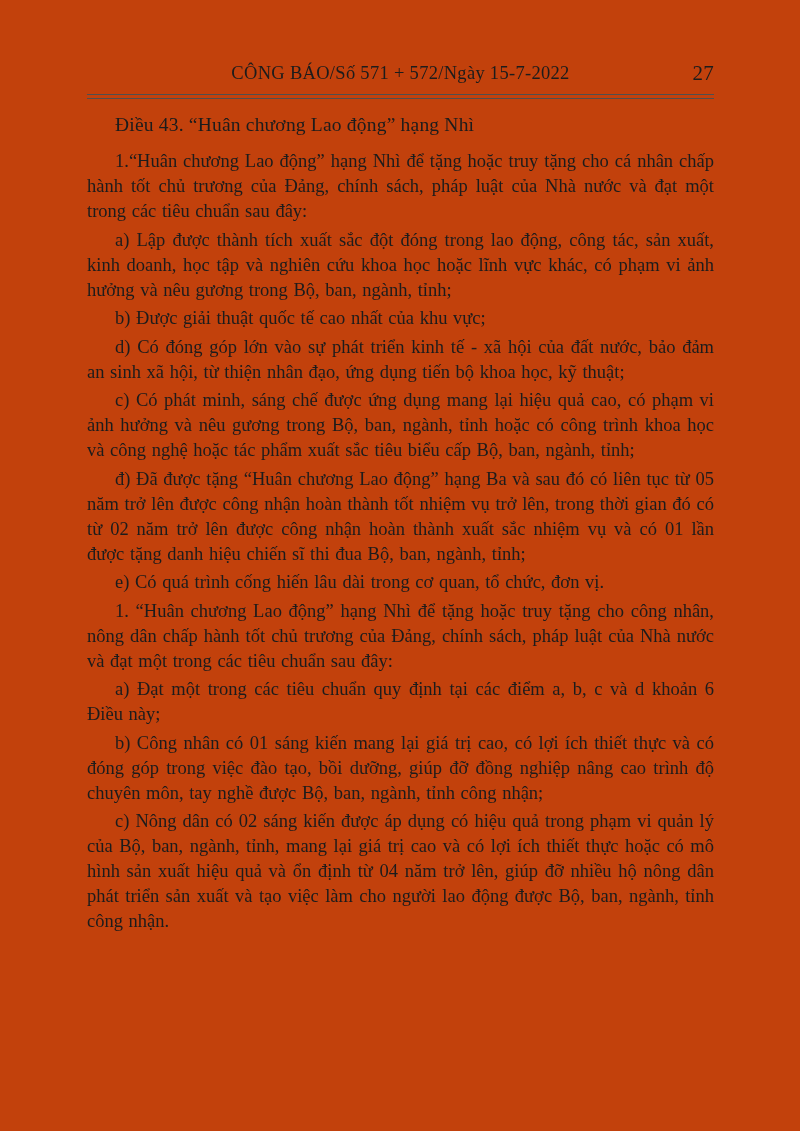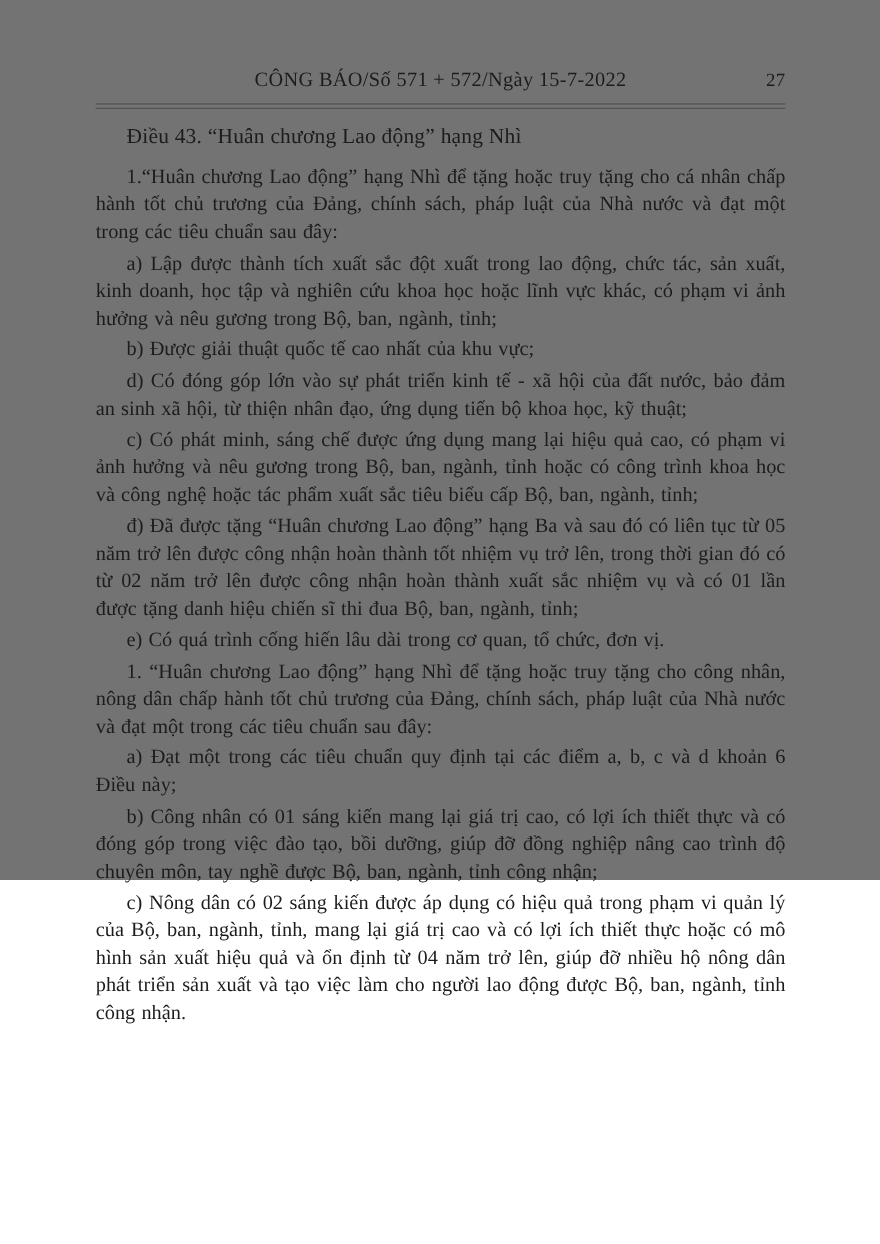--- a/index.html
+++ b/index.html
@@ -10,22 +10,22 @@
   body {
     width: 800px;
     height: 1131px;
     overflow: hidden;
     font-family: "Liberation Serif", "DejaVu Serif", serif;
     color: #1c1c1c;
   }
   .page {
     position: relative;
     width: 800px;
-    height: 800px;
-    background: #737373;
+    height: 1131px;
+    background: #c2410c;
     box-sizing: border-box;
   }
   .content {
     position: relative;
     margin-left: 87px;
     width: 627px;
   }
   
   .running-header {
     position: relative;
@@ -38,21 +38,21 @@
     text-align: center;
     font-size: 18.5px;
     letter-spacing: 0.3px;
     white-space: nowrap;
   }
   .page-number {
     position: absolute;
     right: 0;
     top: 0;
     line-height: 26px;
-    font-size: 17px;
+    font-size: 21px;
   }
   .double-rule {
     margin-top: 8px;
     height: 3px;
     border-top: 1.6px solid #4f4f4f;
     border-bottom: 1.6px solid #4f4f4f;
   }
   
   .article-title {
     margin: 12px 0 0 0;
@@ -89,21 +89,21 @@
         <span class="page-number">27</span>
       </div>
       <div class="double-rule"></div>
     </header>
 
     <main>
       <h1 class="article-title">Điều 43. “Huân chương Lao động” hạng Nhì</h1>
 
       <div class="article-body">
           <p class="para">1.“Huân chương Lao động” hạng Nhì để tặng hoặc truy tặng cho cá nhân chấp hành tốt chủ trương của Đảng, chính sách, pháp luật của Nhà nước và đạt một trong các tiêu chuẩn sau đây:</p>
-          <p class="para">a) Lập được thành tích xuất sắc đột xuất trong lao động, chức tác, sản xuất, kinh doanh, học tập và nghiên cứu khoa học hoặc lĩnh vực khác, có phạm vi ảnh hưởng và nêu gương trong Bộ, ban, ngành, tỉnh;</p>
+          <p class="para">a) Lập được thành tích xuất sắc đột đóng trong lao động, công tác, sản xuất, kinh doanh, học tập và nghiên cứu khoa học hoặc lĩnh vực khác, có phạm vi ảnh hưởng và nêu gương trong Bộ, ban, ngành, tỉnh;</p>
           <p class="para">b) Được giải thuật quốc tế cao nhất của khu vực;</p>
           <p class="para">d) Có đóng góp lớn vào sự phát triển kinh tế - xã hội của đất nước, bảo đảm an sinh xã hội, từ thiện nhân đạo, ứng dụng tiến bộ khoa học, kỹ thuật;</p>
           <p class="para">c) Có phát minh, sáng chế được ứng dụng mang lại hiệu quả cao, có phạm vi ảnh hưởng và nêu gương trong Bộ, ban, ngành, tỉnh hoặc có công trình khoa học và công nghệ hoặc tác phẩm xuất sắc tiêu biểu cấp Bộ, ban, ngành, tỉnh;</p>
           <p class="para">đ) Đã được tặng “Huân chương Lao động” hạng Ba và sau đó có liên tục từ 05 năm trở lên được công nhận hoàn thành tốt nhiệm vụ trở lên, trong thời gian đó có từ 02 năm trở lên được công nhận hoàn thành xuất sắc nhiệm vụ và có 01 lần được tặng danh hiệu chiến sĩ thi đua Bộ, ban, ngành, tỉnh;</p>
           <p class="para">e) Có quá trình cống hiến lâu dài trong cơ quan, tổ chức, đơn vị.</p>
           <p class="para">1. “Huân chương Lao động” hạng Nhì để tặng hoặc truy tặng cho công nhân, nông dân chấp hành tốt chủ trương của Đảng, chính sách, pháp luật của Nhà nước và đạt một trong các tiêu chuẩn sau đây:</p>
           <p class="para">a) Đạt một trong các tiêu chuẩn quy định tại các điểm a, b, c và d khoản 6 Điều này;</p>
           <p class="para">b) Công nhân có 01 sáng kiến mang lại giá trị cao, có lợi ích thiết thực và có đóng góp trong việc đào tạo, bồi dưỡng, giúp đỡ đồng nghiệp nâng cao trình độ chuyên môn, tay nghề được Bộ, ban, ngành, tỉnh công nhận;</p>
           <p class="para">c) Nông dân có 02 sáng kiến được áp dụng có hiệu quả trong phạm vi quản lý của Bộ, ban, ngành, tỉnh, mang lại giá trị cao và có lợi ích thiết thực hoặc có mô hình sản xuất hiệu quả và ổn định từ 04 năm trở lên, giúp đỡ nhiều hộ nông dân phát triển sản xuất và tạo việc làm cho người lao động được Bộ, ban, ngành, tỉnh công nhận.</p>
         </div>

